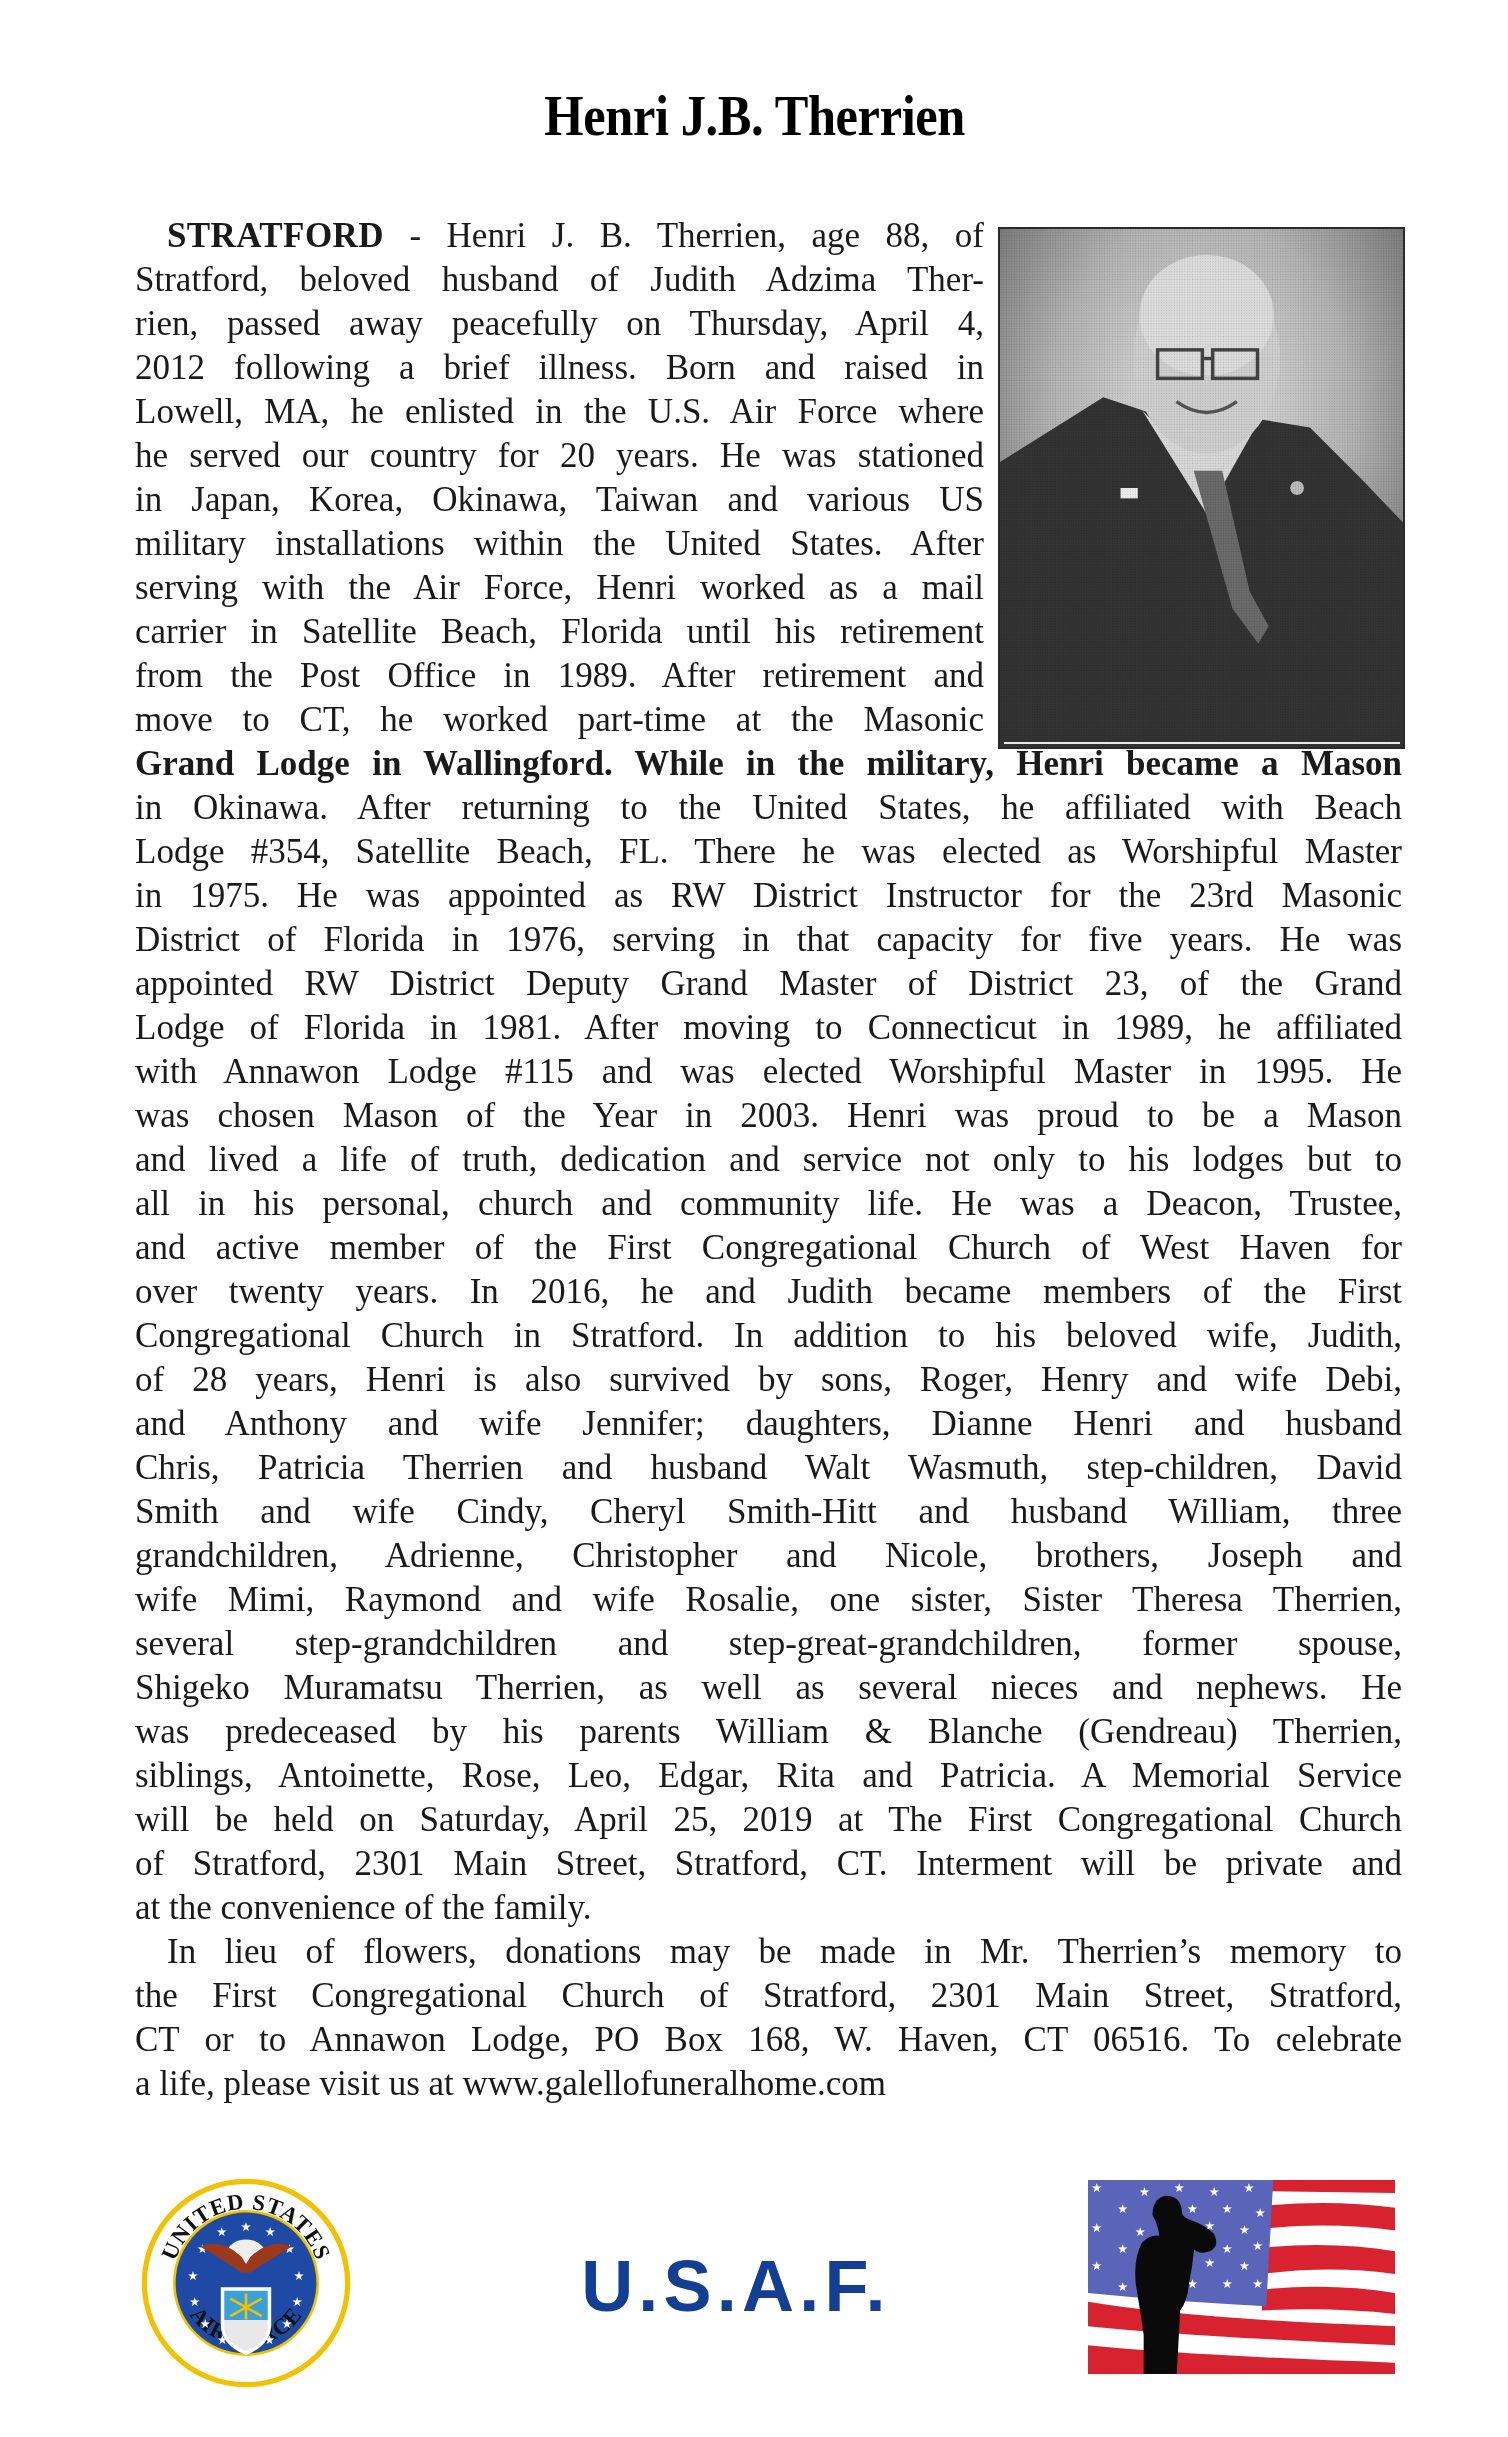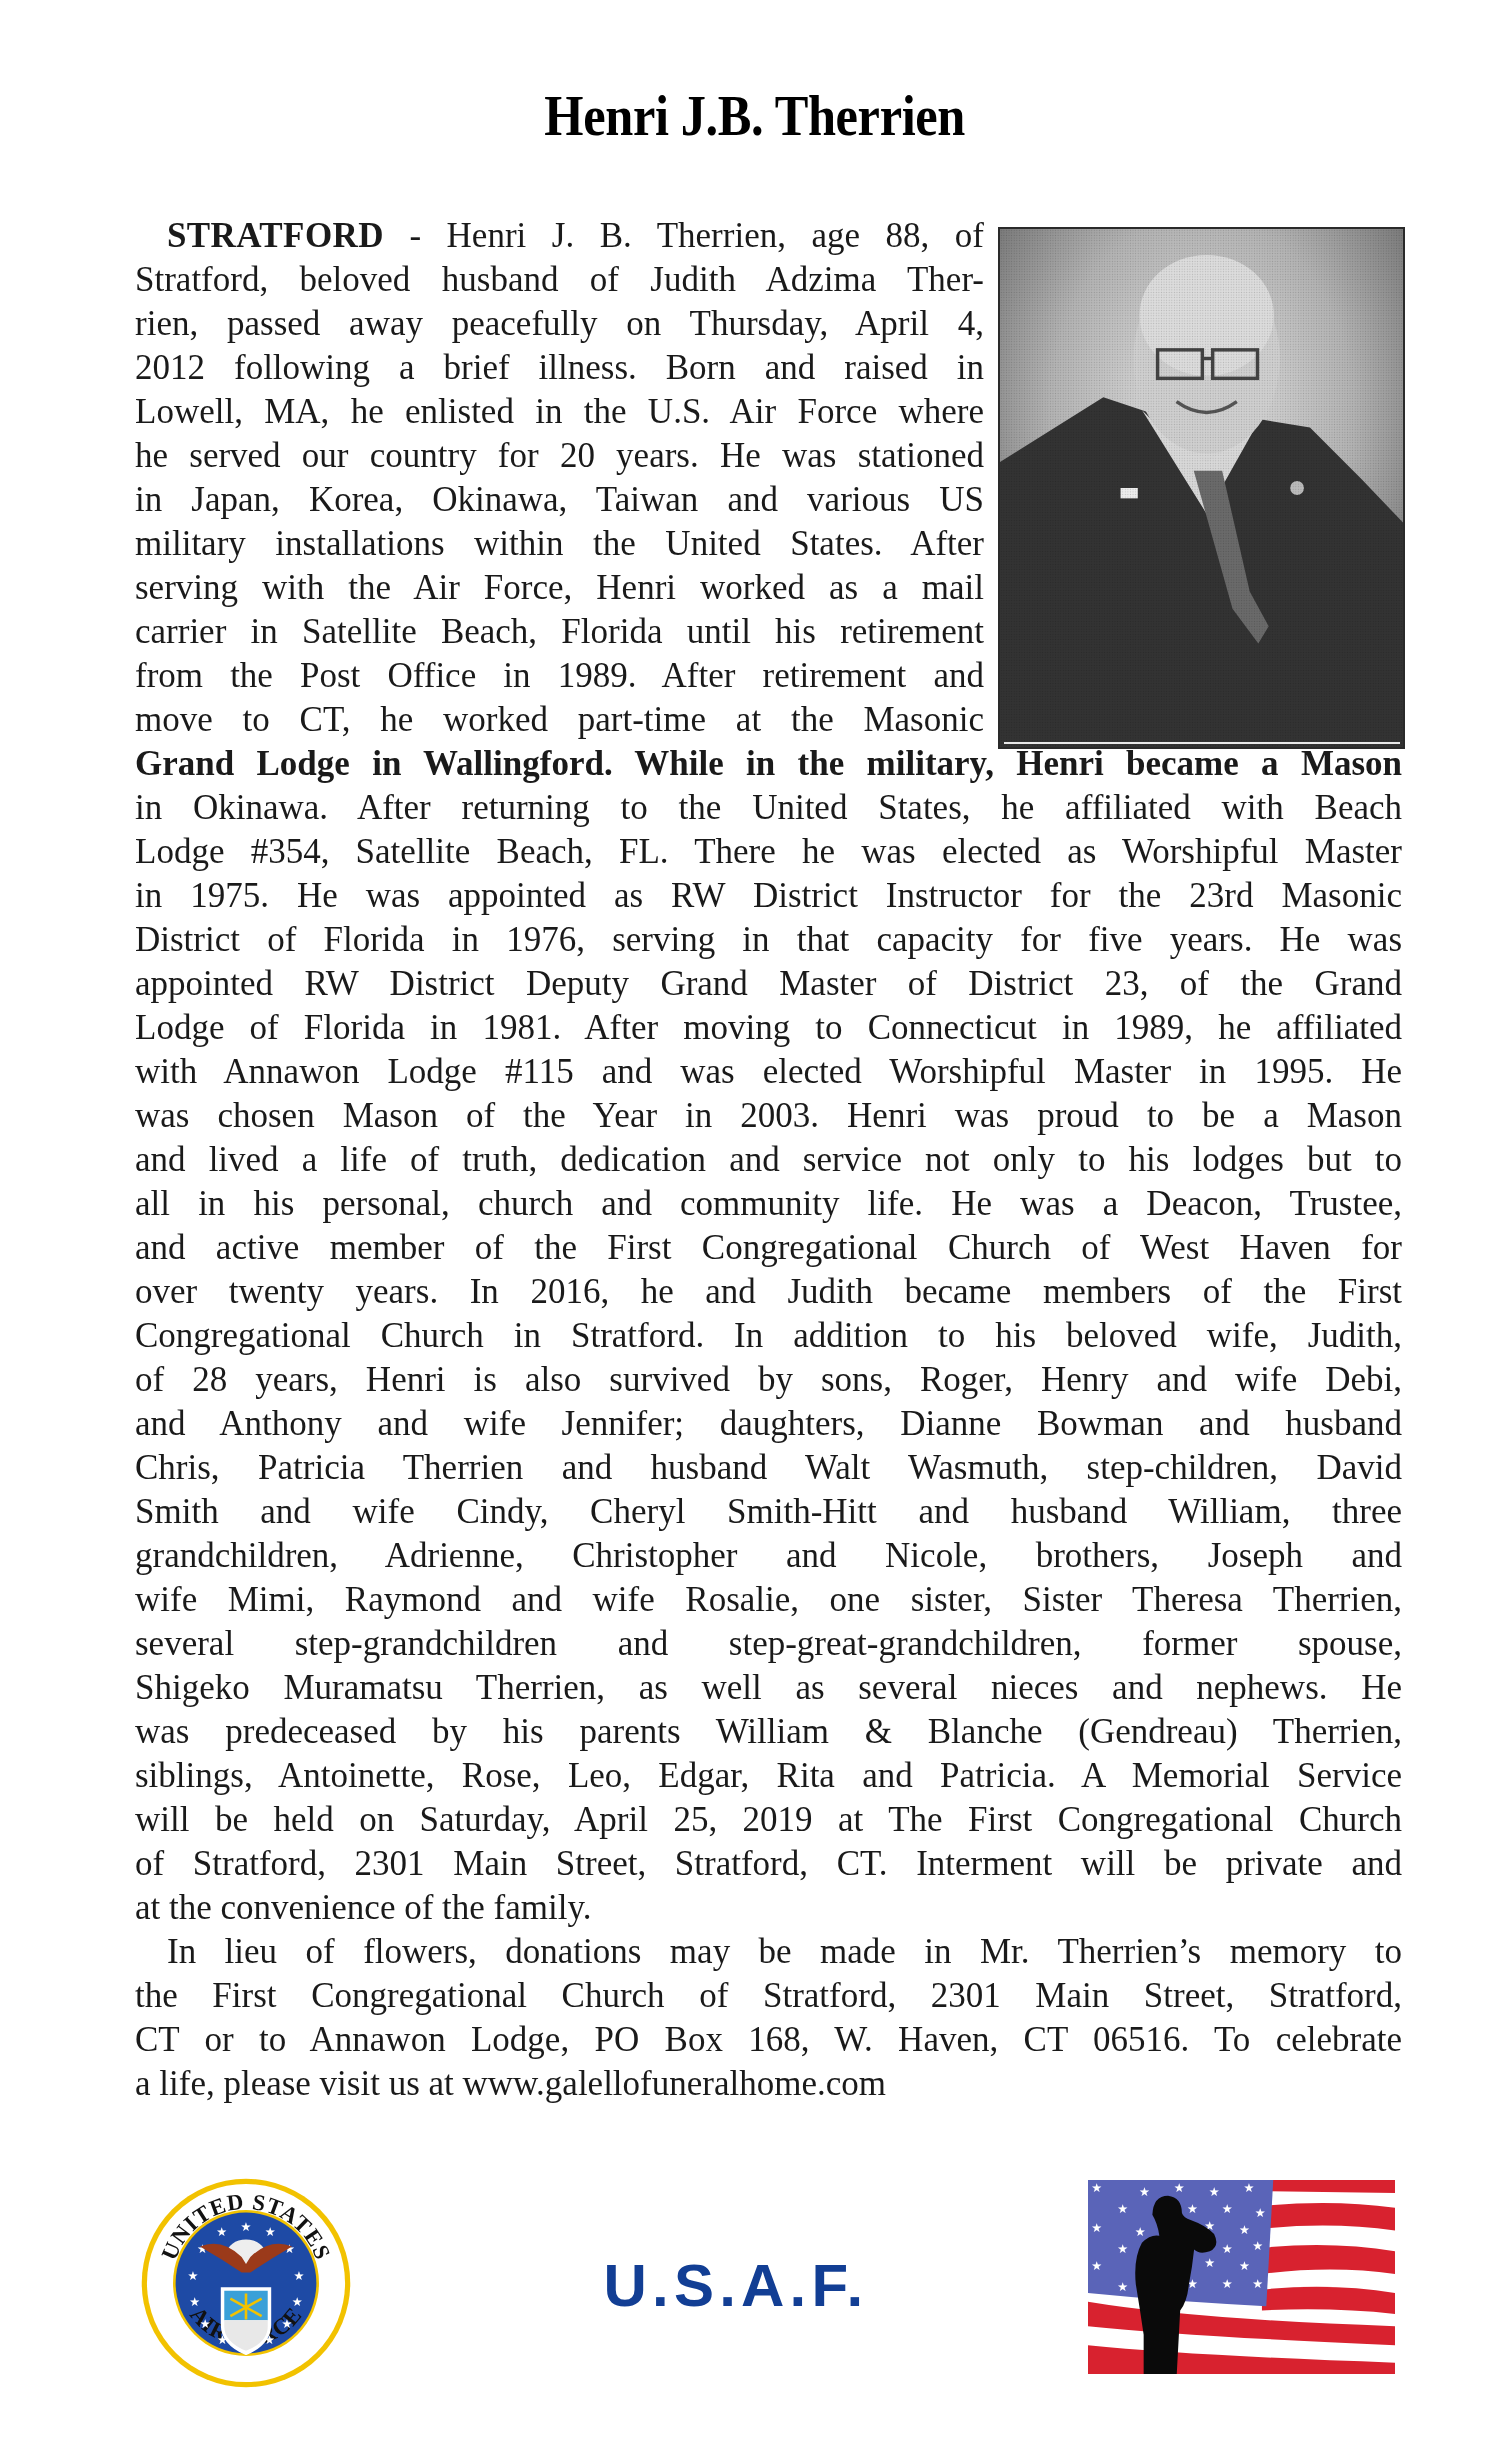--- a/index.html
+++ b/index.html
@@ -26,21 +26,21 @@
   .photo {
     position: absolute; left: 998px; top: 227px; width: 407px; height: 522px;
     border: 2.6px solid #2a2a2a; box-sizing: border-box; overflow: hidden;
     background: radial-gradient(ellipse at 35% 30%, #d9d9d9 0%, #a8a8a8 45%, #6a6a6a 80%, #4c4c4c 100%);
   }
   .photo svg { width: 100%; height: 100%; display: block; }
   .photo-inner-border { position: absolute; left: 3.5px; right: 3.5px; bottom: 3.5px; height: 1.7px; background: #e8e8e8; }
   .seal { position: absolute; left: 139px; top: 2177px; width: 214px; height: 212px; }
   .usaf {
     position: absolute; left: 540px; top: 2238px; width: 392px; text-align: center;
-    font-family: "Liberation Sans", sans-serif; font-weight: bold; font-size: 60px; line-height: 96px;
+    font-family: "Liberation Sans", sans-serif; font-weight: bold; font-size: 72px; line-height: 96px;
     color: #123e94; letter-spacing: 5.2px;
   }
   .flag { position: absolute; left: 1088px; top: 2180px; width: 307px; height: 194px; overflow: hidden; }
   .flag svg { width: 100%; height: 100%; display: block; }
 </style>
 </head>
 <body>
 
 <div class="title"><span>Henri J.B. Therrien</span></div>
 
@@ -68,21 +68,21 @@
       <div class="line full"><span class="line-inner" style="white-space: normal; width: 100%;">appointed RW District Deputy Grand Master of District 23, of the Grand</span></div>
       <div class="line full"><span class="line-inner" style="white-space: normal; width: 100%;">Lodge of Florida in 1981. After moving to Connecticut in 1989, he affiliated</span></div>
       <div class="line full"><span class="line-inner" style="white-space: normal; width: 100%;">with Annawon Lodge #115 and was elected Worshipful Master in 1995.  He</span></div>
       <div class="line full"><span class="line-inner" style="white-space: normal; width: 100%;">was chosen Mason of the Year in 2003.  Henri was proud to be a Mason</span></div>
       <div class="line full"><span class="line-inner" style="white-space: normal; width: 100%;">and lived a life of truth, dedication and service not only to his lodges but to</span></div>
       <div class="line full"><span class="line-inner" style="white-space: normal; width: 100%;">all in his personal, church and community life. He was a Deacon, Trustee,</span></div>
       <div class="line full"><span class="line-inner" style="white-space: normal; width: 100%;">and active member of the First Congregational Church of West Haven for</span></div>
       <div class="line full"><span class="line-inner" style="white-space: normal; width: 100%;">over twenty years.  In 2016, he and Judith became members of the First</span></div>
       <div class="line full"><span class="line-inner" style="white-space: normal; width: 100%;">Congregational Church in Stratford. In addition to his beloved wife, Judith,</span></div>
       <div class="line full"><span class="line-inner" style="white-space: normal; width: 100%;">of 28 years, Henri is also survived by sons, Roger, Henry and wife Debi,</span></div>
-      <div class="line full"><span class="line-inner" style="white-space: normal; width: 100%;">and Anthony and wife Jennifer; daughters, Dianne Bowman  and husband</span></div>
+      <div class="line full"><span class="line-inner" style="white-space: normal; width: 100%;">and Anthony and wife Jennifer; daughters, Dianne Henri  and husband</span></div>
       <div class="line full"><span class="line-inner" style="white-space: normal; width: 100%;">Chris, Patricia Therrien and husband Walt Wasmuth, step-children, David</span></div>
       <div class="line full"><span class="line-inner" style="white-space: normal; width: 100%;">Smith and wife Cindy, Cheryl Smith-Hitt  and husband William, three</span></div>
       <div class="line full"><span class="line-inner" style="white-space: normal; width: 100%;">grandchildren, Adrienne, Christopher and Nicole, brothers, Joseph and</span></div>
       <div class="line full"><span class="line-inner" style="white-space: normal; width: 100%;">wife Mimi, Raymond  and wife Rosalie, one sister, Sister Theresa Therrien,</span></div>
       <div class="line full"><span class="line-inner" style="white-space: normal; width: 100%;">several step-grandchildren and step-great-grandchildren,  former spouse,</span></div>
       <div class="line full"><span class="line-inner" style="white-space: normal; width: 100%;">Shigeko Muramatsu Therrien, as well as several nieces and nephews.  He</span></div>
       <div class="line full"><span class="line-inner" style="white-space: normal; width: 100%;">was predeceased by his parents William &amp; Blanche (Gendreau) Therrien,</span></div>
       <div class="line full"><span class="line-inner" style="white-space: normal; width: 100%;">siblings, Antoinette, Rose, Leo, Edgar, Rita and Patricia. A Memorial Service</span></div>
       <div class="line full"><span class="line-inner" style="white-space: normal; width: 100%;">will be held on Saturday, April 25, 2019 at The First Congregational Church</span></div>
       <div class="line full"><span class="line-inner" style="white-space: normal; width: 100%;">of Stratford, 2301 Main Street, Stratford, CT. Interment will be private and</span></div>

